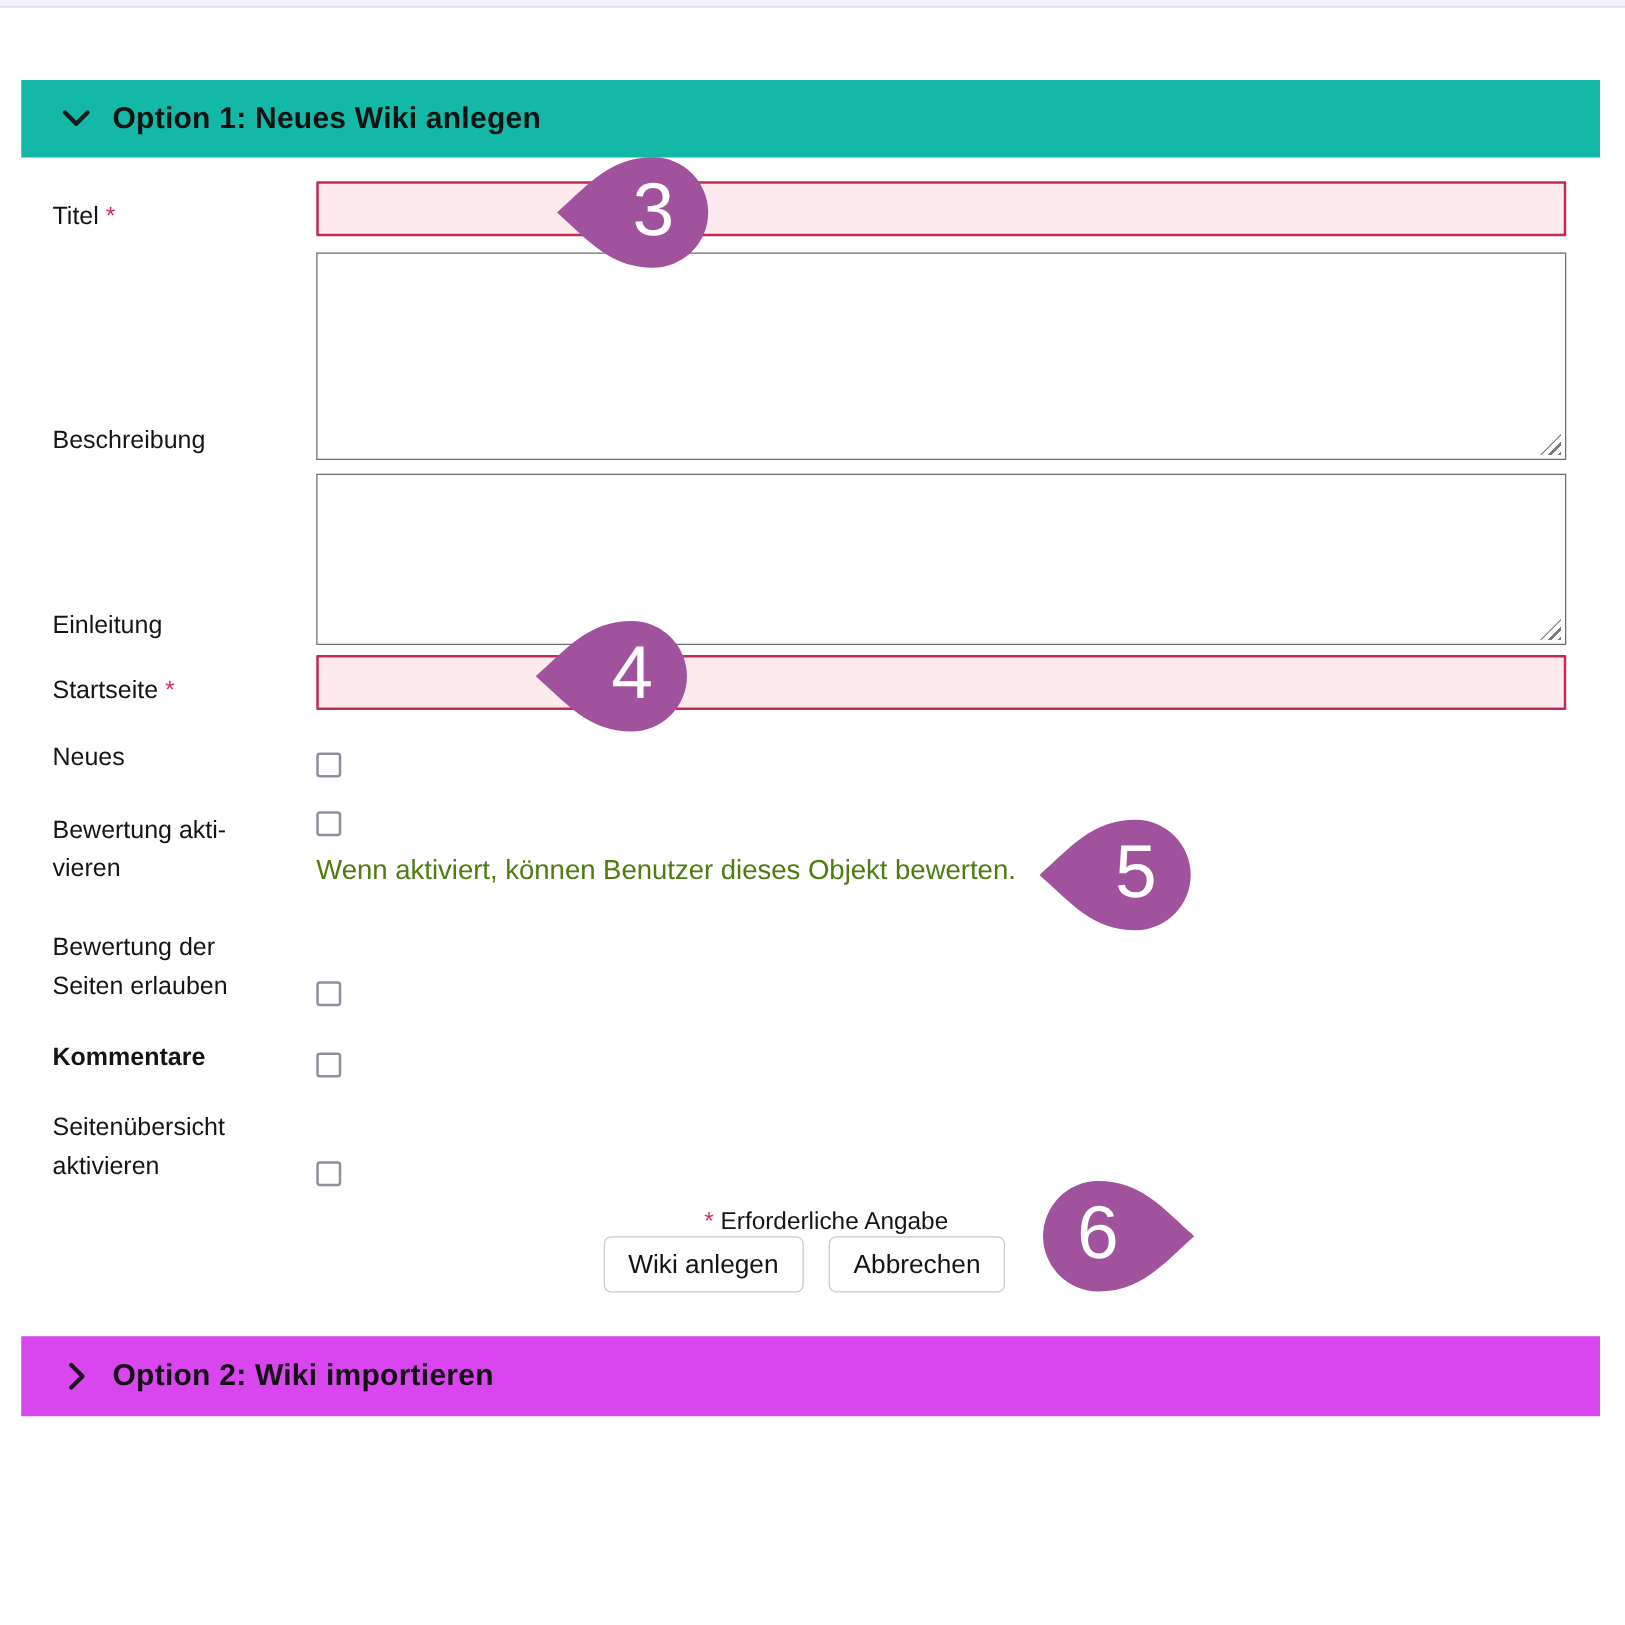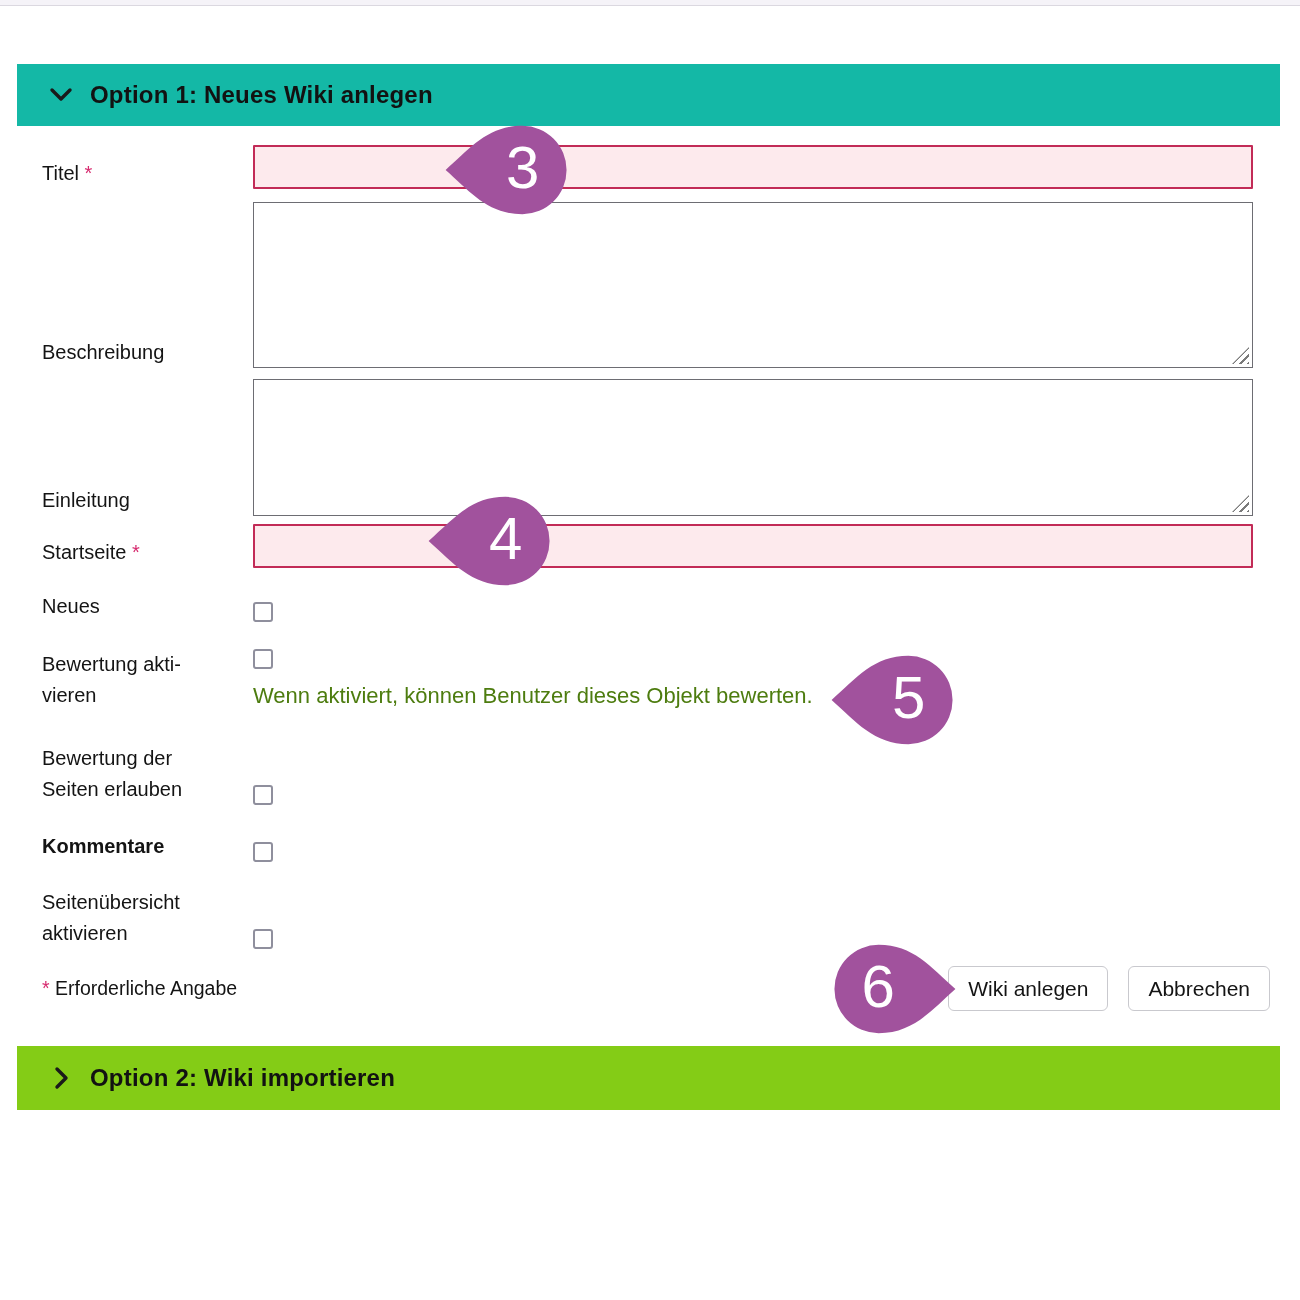--- a/index.html
+++ b/index.html
@@ -9,21 +9,21 @@
     font-family:"Liberation Sans", sans-serif; color:#141414;
   }
   .top-strip { height:6px; background:#f5f3f8; border-bottom:1px solid #dbd8e0; }
   .main { margin-left:17px; width:1263px; }
 
   .sec-header {
     height:62px; display:flex; align-items:center; gap:16px;
     padding-left:31px; cursor:pointer;
   }
   .sec1 { margin-top:58px; background:#14b8a6; }
-  .sec2 { margin-top:35px; height:64px; background:#84cc16; }
+  .sec2 { margin-top:35px; height:64px; background:#d946ef; }
   .sec-title { font-size:24px; font-weight:700; color:#121212; letter-spacing:.2px; }
   .chev { width:26px; height:26px; flex:0 0 26px; }
   .chev polyline { fill:none; stroke:#1a1a1a; stroke-width:3.4; stroke-linecap:round; stroke-linejoin:round; }
 
   .form-area { padding:19px 0 0 25px; }
   .row { display:flex; align-items:flex-end; }
   .lbl {
     flex:0 0 211px; width:211px; font-size:20px; line-height:31px;
     padding-top:9px; white-space:pre-line; color:#141414;
   }
@@ -56,21 +56,21 @@
   .row-komm   { margin-bottom:16px;font-weight:bold; }
 
   .cb {
     display:block; width:20px; height:20px; margin-top:7px;
     border:2.5px solid #8f8f9d; border-radius:3px; background:#fff; cursor:pointer;
   }
   .help {
     font-size:22px; line-height:31px; margin-top:11px; white-space:pre-line; color:#4d7c0f;
   }
 
-  .footer { display:flex; justify-content:space-between; align-items:center; margin-top:17px; }
+  .footer { display:flex; align-items:center; margin-top:17px;flex-direction:column; }
   .footnote { font-size:19.5px; padding-left:25px; }
   .btns { display:flex; gap:20px; margin-right:10px; }
   .btn {
     height:45px; padding:0 19px; font-family:inherit; font-size:21px; color:#141414;
     background:#ffffff; border:1px solid #c9c9ce; border-radius:6px; cursor:pointer;
   }
 
   .balloon { position:absolute; width:128px; height:96px; z-index:10; pointer-events:none; }
   .balloon svg { width:100%; height:100%; display:block; }
   .balloon path { fill:#a1529d; }

